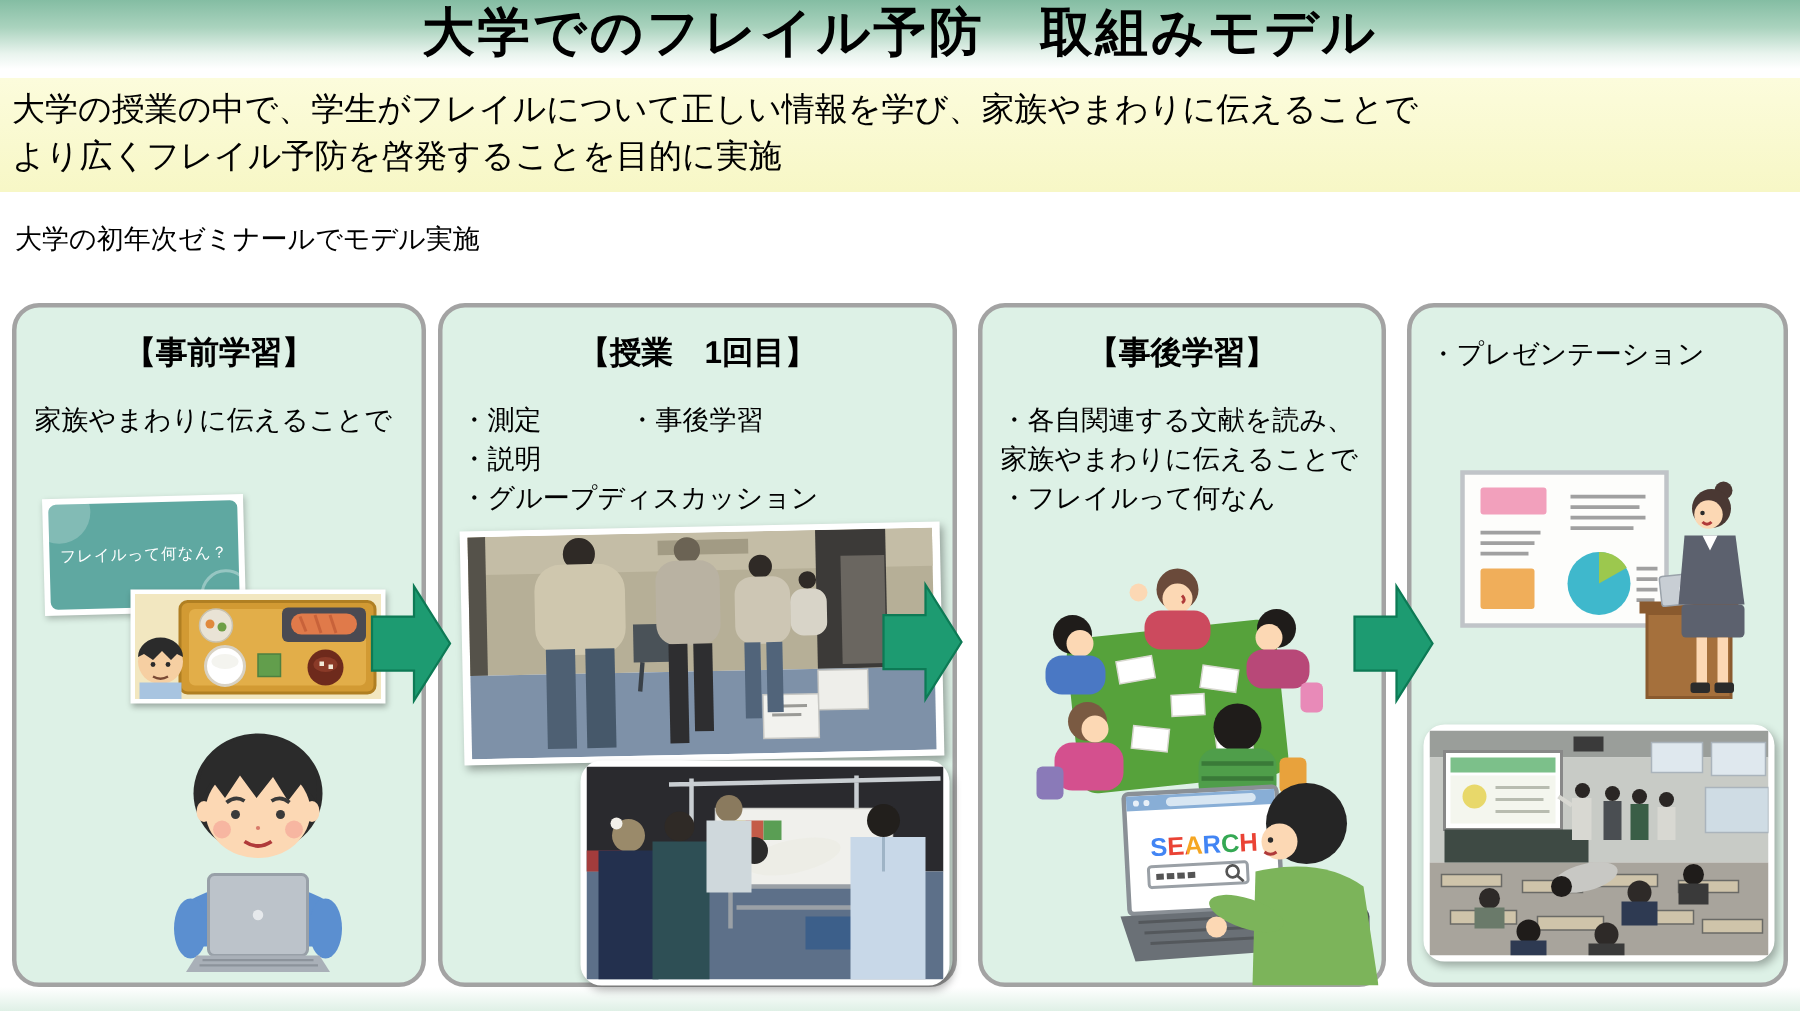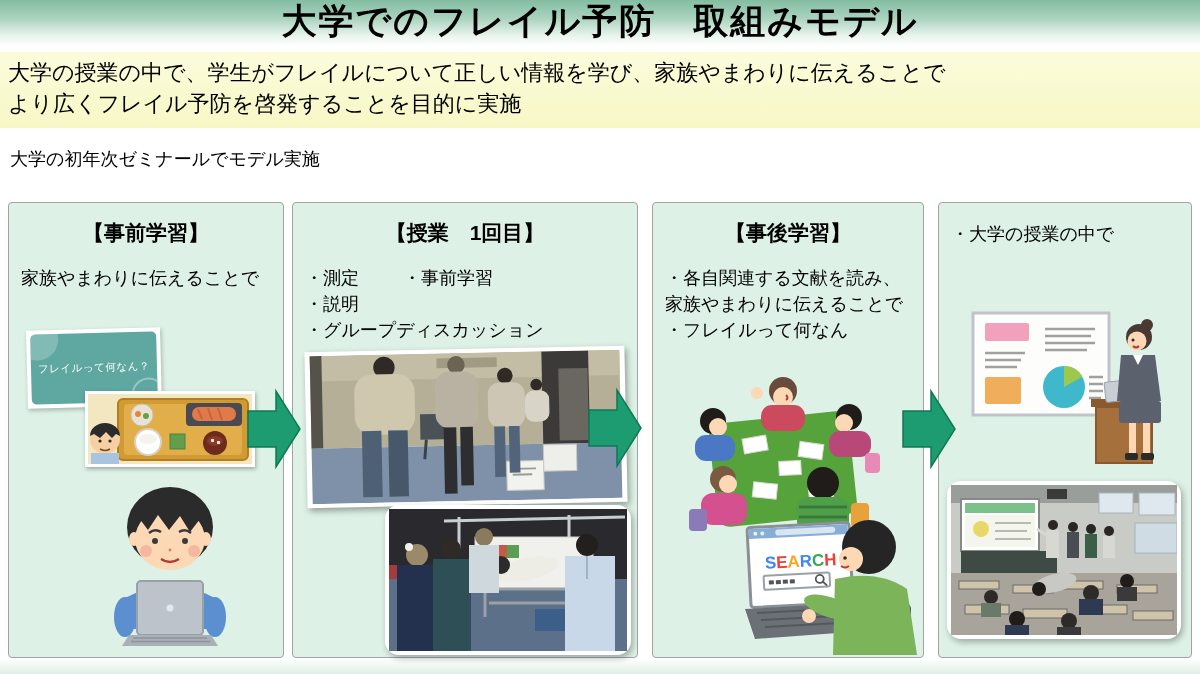--- a/index.html
+++ b/index.html
@@ -14,28 +14,28 @@
 
   
   .purpose{position:absolute;top:52px;left:0;width:1200px;height:76px;box-sizing:border-box;
            background:linear-gradient(to bottom,#fcfcdc,#f7f7c6);
            padding:5px 0 0 8px;font-size:22px;line-height:31px;}
 
   .note{position:absolute;top:147px;left:10px;font-size:18px;}
 
   
   .panel{position:absolute;top:202px;height:456px;background:#ddf1e6;
-         border:1px solid #a3a3a3;border-radius:4px;box-sizing:border-box;z-index:1;}
+         border:3px solid #a3a3a3;border-radius:18px;box-sizing:border-box;z-index:1;}
   .p1{left:8px;width:276px;}
   .p2{left:292px;width:346px;}
   .p3{left:652px;width:272px;}
   .p4{left:938px;width:254px;}
   .panel-title{text-align:center;font-size:21px;font-weight:600;margin-top:16px;}
   .panel-body{font-size:18px;line-height:26px;padding:0 12px;margin-top:18px;}
-  .item-row{display:flex;gap:44px;align-items:center;}
+  .item-row{display:flex;gap:58px;align-items:center;}
 
   
   .arrow{position:absolute;width:56px;height:84px;z-index:3;}
   .a1{left:246px;top:387px;}
   .a2{left:587px;top:386px;}
   .a3{left:901px;top:387px;}
 
   
   .elearn-card{position:absolute;left:18px;top:126px;width:134px;height:78px;background:#fff;
                padding:4px;box-sizing:border-box;transform:rotate(-1.5deg);
@@ -151,21 +151,21 @@
       <path d="M32 158 L114 158 L121 169 L25 169 Z" fill="#a9b0b8"></path>
       <path d="M36 161 L110 161 M34 164.5 L113 164.5" stroke="#8c939b" stroke-width="1.5"></path>
     </svg>
   </div>
 
   <div class="panel p2">
     <div class="panel-title">【授業　1回目】</div>
     <div class="panel-body">
       <div class="item-row">
         <span>・測定</span>
-        <span>・事前学習</span>
+        <span>・事後学習</span>
       </div>
       <div>・説明</div>
       <div>・グループディスカッション</div>
     </div>
 
     <div class="photo1">
       <svg viewBox="0 0 318 152">
         <rect x="0" y="0" width="318" height="95" fill="#b6af97"></rect>
         <rect x="0" y="0" width="318" height="26" fill="#c4bda6"></rect>
         <rect x="130" y="5" width="62" height="10" fill="#a29b84"></rect>
@@ -301,21 +301,21 @@
       <circle cx="108" cy="41" r="1.8" fill="#2b2b2b"></circle>
       <path d="M104 49 Q108 52 112 49" stroke="#b03a3a" stroke-width="2" fill="none"></path>
       <path d="M98 62 Q142 52 170 72 L180 138 L96 138 Z" fill="#7cb45a"></path>
       <ellipse cx="92" cy="90" rx="26" ry="10" fill="#7cb45a" transform="rotate(18 92 90)"></ellipse>
       <circle cx="72" cy="99" r="7" fill="#fcd8b4"></circle>
     </svg>
   </div>
 
   <div class="panel p4">
     <div class="panel-body">
-      <div>・大学の授業の中で</div>
+      <div>・プレゼンテーション</div>
     </div>
 
     <svg class="presenter" viewBox="0 0 218 160">
       <rect x="6" y="6" width="136" height="102" fill="#fdfdfb" stroke="#c0c4c8" stroke-width="3"></rect>
       <rect x="18" y="16" width="44" height="18" rx="2" fill="#f2a0bc"></rect>
       <g stroke="#a0a0a0" stroke-width="2.5">
         <path d="M78 22 L128 22 M78 29 L124 29 M78 36 L128 36 M78 43 L120 43"></path>
         <path d="M18 46 L58 46 M18 53 L54 53 M18 60 L50 60"></path>
         <path d="M122 70 L136 70 M122 77 L136 77 M122 84 L136 84 M122 91 L134 91"></path>
       </g>

